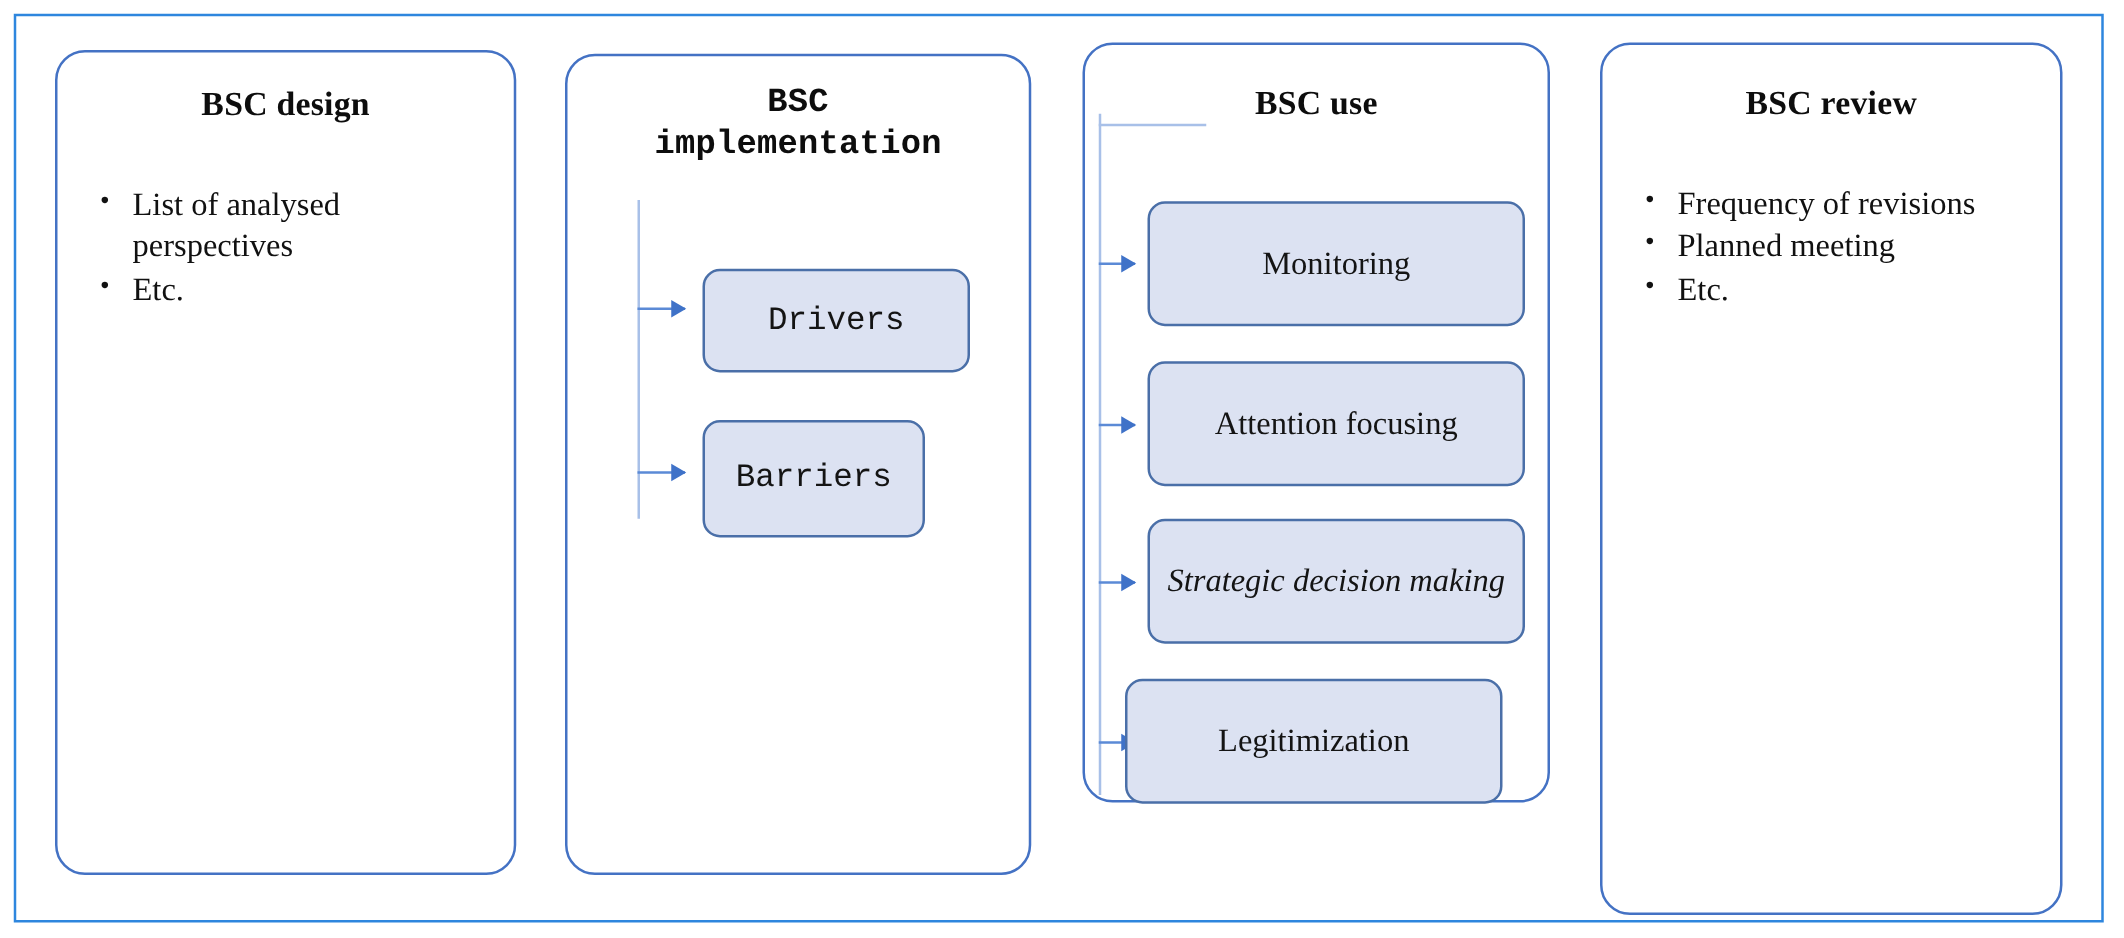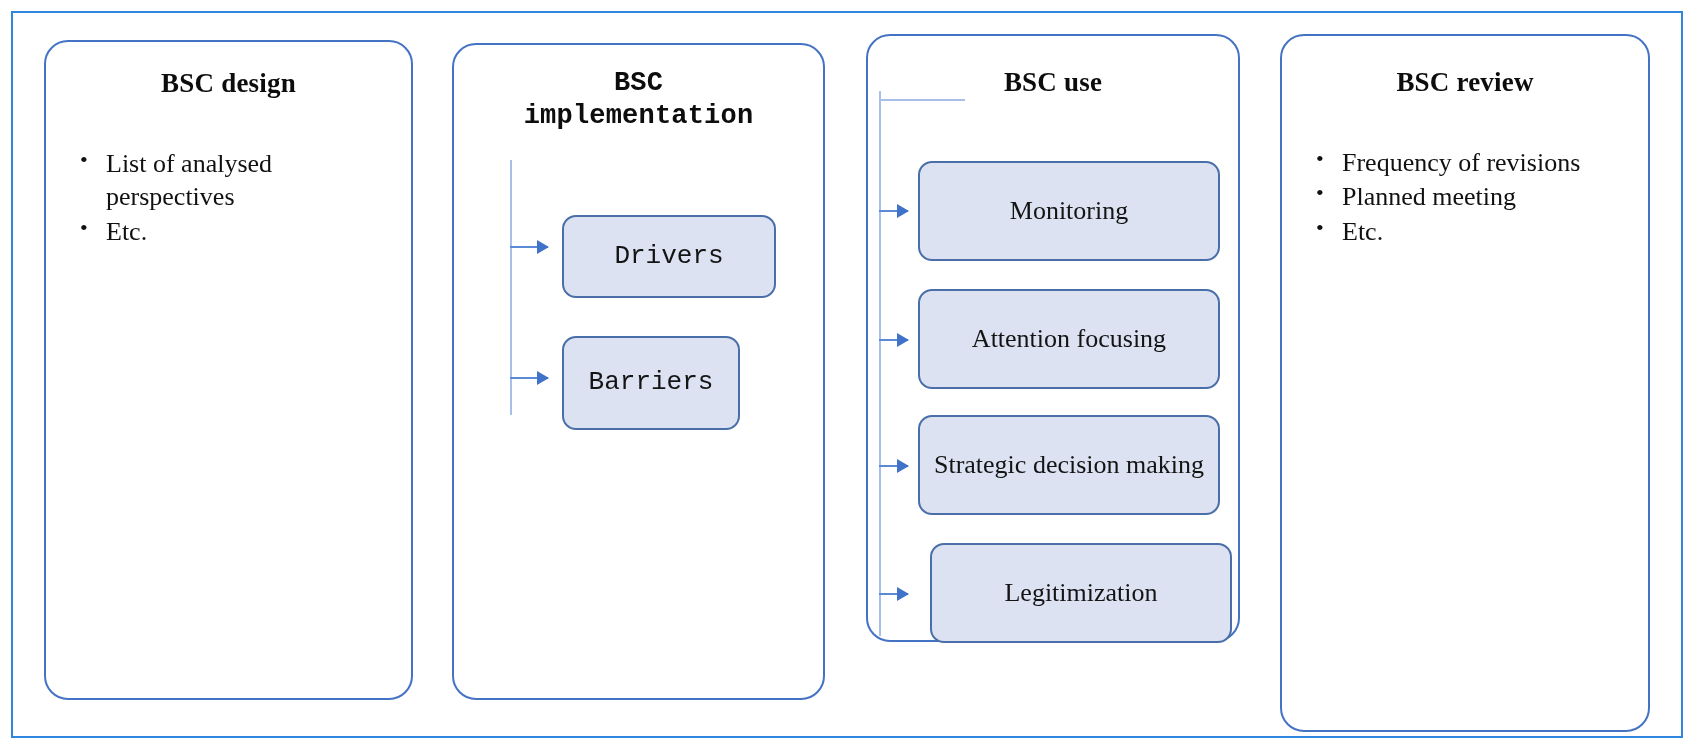--- a/index.html
+++ b/index.html
@@ -152,22 +152,22 @@
 
     <div class="conn-v" style="left:11px; top:55px; height:545px;"></div>
 
     <div class="arrow" style="left:11px; top:174px; width:29px;"></div>
     <div class="arrow" style="left:11px; top:303px; width:29px;"></div>
     <div class="arrow" style="left:11px; top:429px; width:29px;"></div>
     <div class="arrow" style="left:11px; top:557px; width:29px;"></div>
 
     <div class="node" style="left:50px; top:125px; width:302px; height:100px;">Monitoring</div>
     <div class="node" style="left:50px; top:253px; width:302px; height:100px;">Attention focusing</div>
-    <div class="node" style="left:50px; top:379px; width:302px; height:100px;">Strategic decision making</div>
-    <div class="node" style="left:62px; top:507px; width:302px; height:100px;text-align:right;">Legitimization</div>
+    <div class="node" style="left:50px; top:379px; width:302px; height:100px;font-style:italic;">Strategic decision making</div>
+    <div class="node" style="left:32px; top:507px; width:302px; height:100px;text-align:right;">Legitimization</div>
   </div>
 
   <div class="panel" style="left:1280px; top:34px; width:370px; height:698px;">
     <div class="panel-title" style="top:30px;">BSC review</div>
 
     <ul class="bullets" style="left:28px; top:110px; width:320px;">
       <li>Frequency of revisions</li>
       <li>Planned meeting</li>
       <li>Etc.</li>
     </ul>

